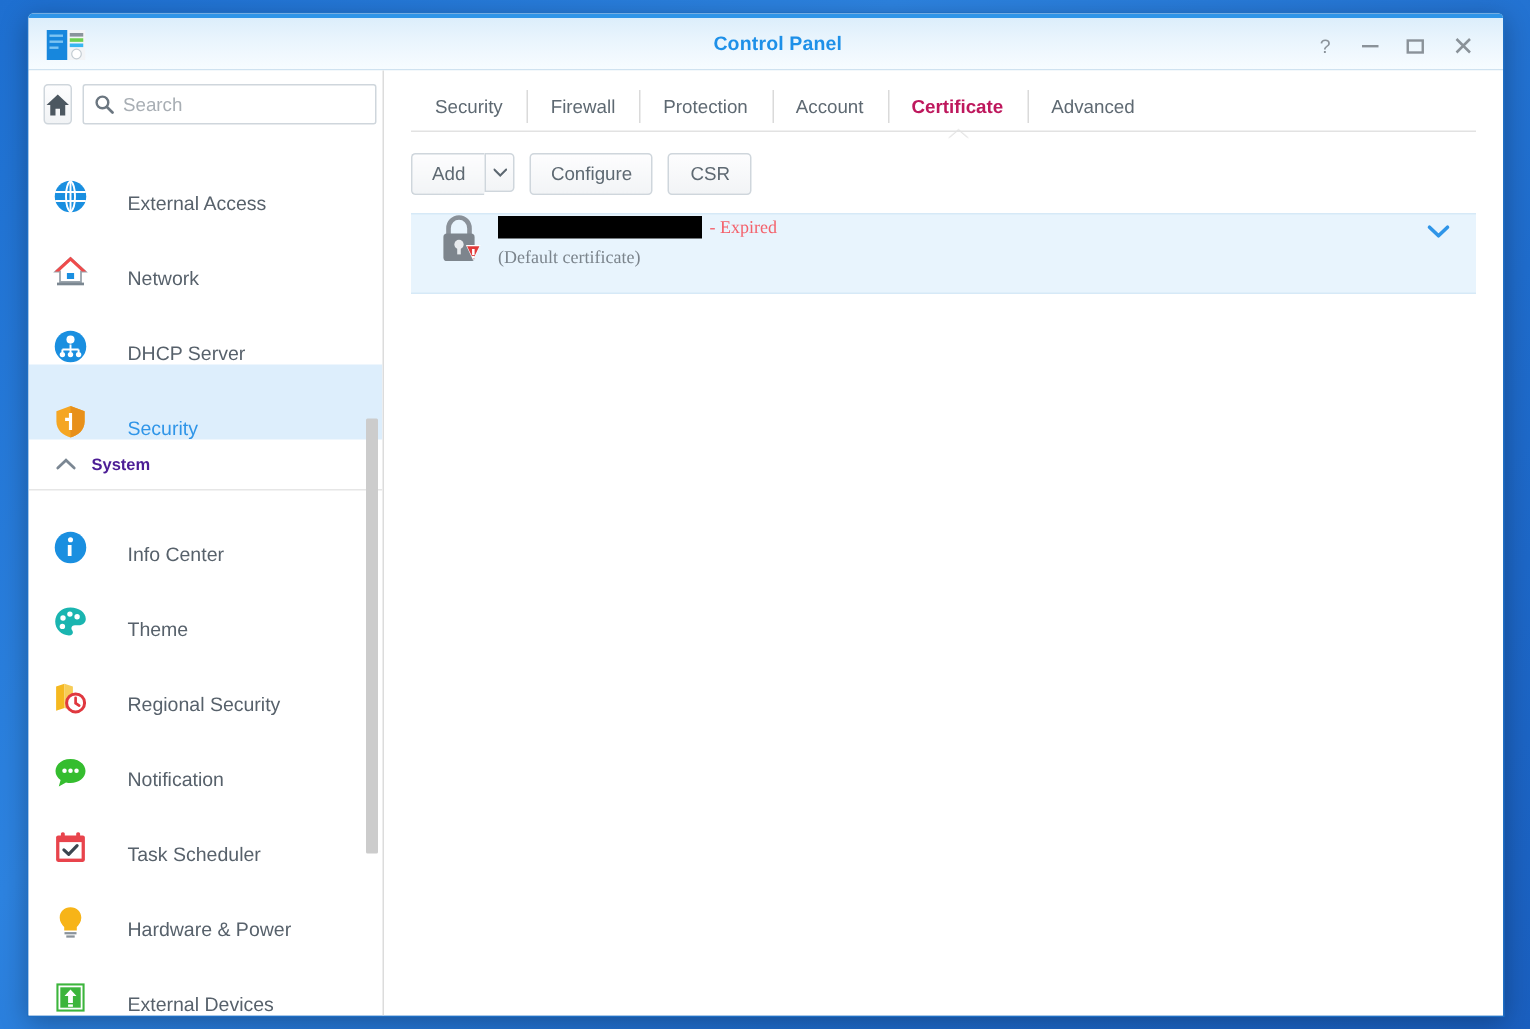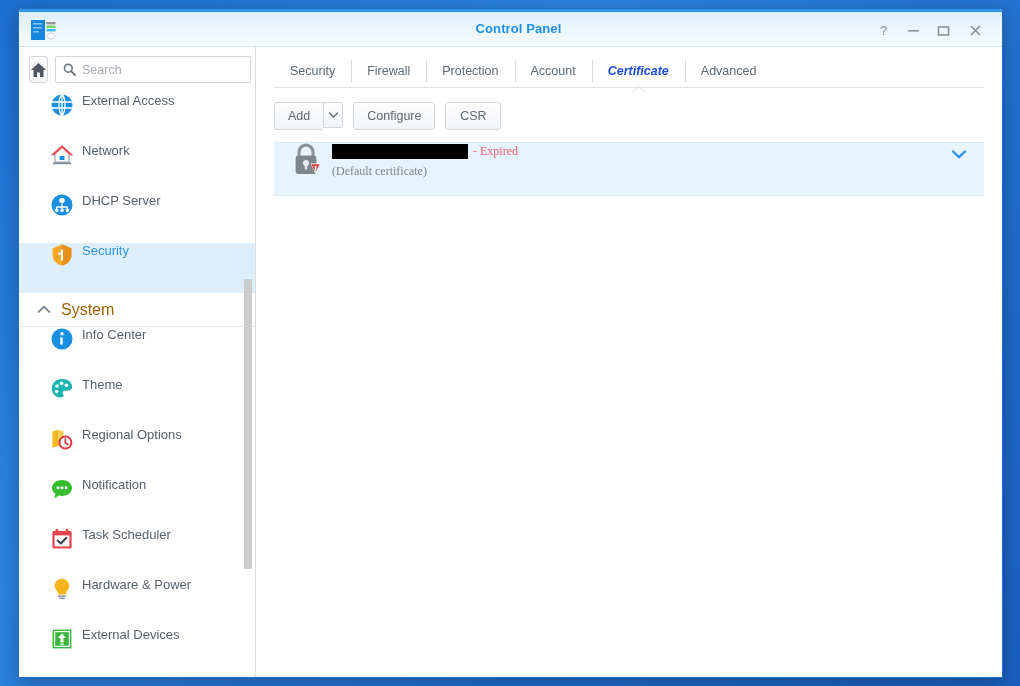--- a/index.html
+++ b/index.html
@@ -67,51 +67,51 @@
     background: #fff; display: flex; align-items: center; padding: 0 7px; gap: 6px;
   }
   #search-input {
     border: 0; outline: 0; flex: 1 1 auto; font-size: 12.5px;
     font-family: "Liberation Sans", sans-serif; color: #555;
     background: transparent;
   }
   #search-input::placeholder { color: #a8aeb4; }
   #navlist { position: absolute; top: 46px; left: 0; right: 0; bottom: 0; overflow: hidden; }
   .nav-item {
-    height: 50px; display: flex; align-items: flex-start; gap: 8px;
-    padding-left: 31px; cursor: pointer;
+    height: 50px; display: flex; align-items: flex-end; gap: 26px;
+    padding-left: 16px; cursor: pointer;
   }
   .nav-item .nav-ico { width: 24px; height: 24px; flex: 0 0 24px; display:block; }
   .nav-item .nav-lbl { font-size: 13px; color: #57616b; }
   .nav-item.selected { background: #ddeefc; }
   .nav-item.selected .nav-lbl { color: #2f95e8; }
   .nav-group {
     height: 34px; display: flex; align-items: center; gap: 10px;
     padding-left: 18px; border-bottom: 1px solid #e6e6e6; cursor: pointer;
   }
-  .nav-group .grp-lbl { font-size: 16px; font-weight: normal; color: #a16207; }
+  .nav-group .grp-lbl { font-size: 11px; font-weight: bold; color: #4c1d95; }
   #sb-track {
     position: absolute; right: 3px; top: 232px; width: 8px; height: 290px;
     background: #cccccc; border-radius: 1px; cursor: pointer;
   }
   
   #main { flex: 1 1 auto; background: #ffffff; position: relative; min-width: 0; }
   #tabs {
     display: flex; align-items: stretch; height: 32px; margin: 8px 18px 0 18px;
     position: relative;
   }
   .tab {
     padding: 0 16px; display: flex; align-items: center; font-size: 12.5px;
     color: #5e6972; cursor: pointer; position: relative;
   }
   .tab + .tab::before {
     content: ""; position: absolute; left: 0; top: 5px; bottom: 5px; width: 1px;
     background: #dadada;
   }
-  .tab.active { color: #1d4ed8; font-weight: bold; font-style: italic; }
+  .tab.active { color: #be185d; font-weight: bold; }
   #tabs::after {
     content: ""; position: absolute; left: 0; right: 0; bottom: -1px; height: 1px;
     background: #e2e2e2;
   }
   #tab-caret {
     position: absolute; bottom: -6px; width: 0; height: 0;
     border-left: 7px solid transparent; border-right: 7px solid transparent;
     border-bottom: 6px solid #ffffff;
     filter: drop-shadow(0 -1px 0 #e2e2e2);
   }
@@ -270,21 +270,21 @@
           <span class="nav-lbl">Theme</span>
         </div>
 
         <div class="nav-item">
           <svg class="nav-ico" viewBox="0 0 24 24">
             <path d="M2.4 4.6 L8 2.8 V19 L2.4 20.8 Z" fill="#f5b820"></path>
             <path d="M8 2.8 L13.6 4.6 V20.8 L8 19 Z" fill="#f7cd57"></path>
             <circle cx="15.4" cy="15.6" r="6" fill="#ffffff" stroke="#e0383f" stroke-width="2"></circle>
             <path d="M15.4 12.2 V15.8 L17.8 17.4" stroke="#e0383f" stroke-width="1.8" fill="none" stroke-linecap="round"></path>
           </svg>
-          <span class="nav-lbl">Regional Options</span>
+          <span class="nav-lbl">Regional Security</span>
         </div>
 
         <div class="nav-item">
           <svg class="nav-ico" viewBox="0 0 24 24">
             <path d="M12 3 C6.4 3 2 6.6 2 11 C2 13.4 3.3 15.6 5.4 17 L4.2 21.4 L9 18.6 C9.9 18.8 11 19 12 19 C17.6 19 22 15.4 22 11 C22 6.6 17.6 3 12 3 Z" fill="#35bd2f"></path>
             <circle cx="8" cy="10.8" r="1.5" fill="#ffffff"></circle>
             <circle cx="12" cy="10.8" r="1.5" fill="#ffffff"></circle>
             <circle cx="16" cy="10.8" r="1.5" fill="#ffffff"></circle>
           </svg>
           <span class="nav-lbl">Notification</span>

